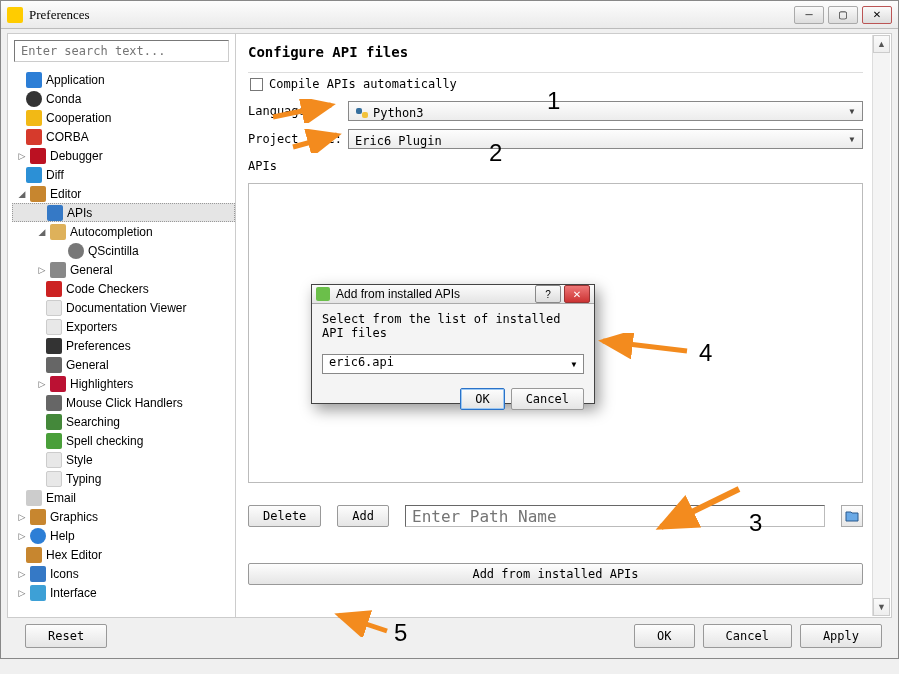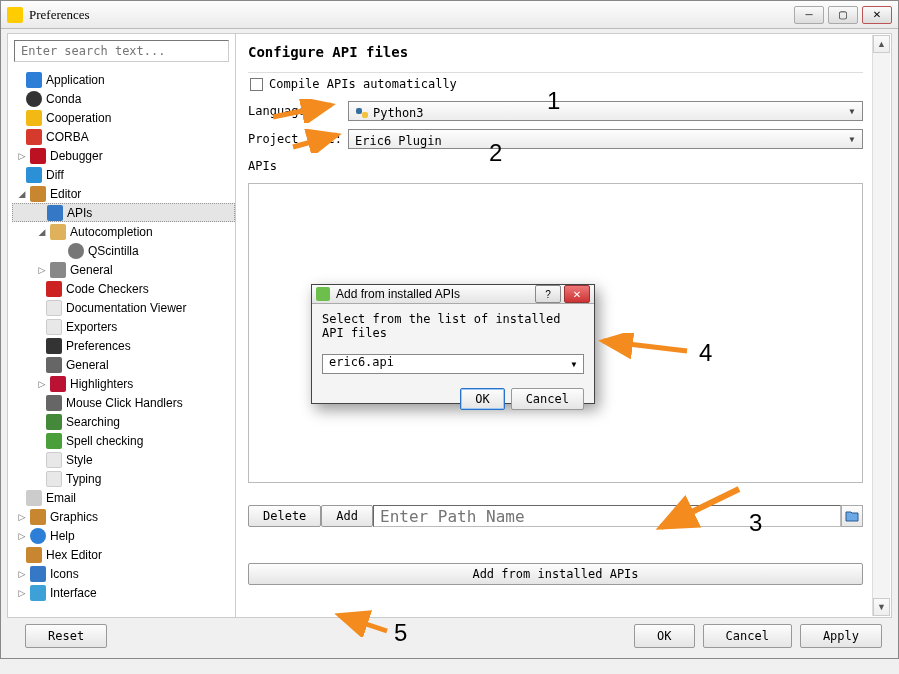--- a/index.html
+++ b/index.html
@@ -31,21 +31,21 @@
 .scroll-track { flex:1; background:#f4f4f4; }
 .pane-title { font-family: monospace; font-weight: bold; font-size: 14px; padding: 4px 0 10px 0; }
 .form-row { display: flex; align-items: center; margin: 2px 0 6px 0; font-family: monospace; font-size: 12px; }
 .form-row .lbl { width: 100px; text-align: left; padding-right: 4px; }
 .checkbox { display: flex; align-items: center; margin-left: 2px; margin-bottom: 8px; font-family: monospace; font-size: 12px; }
 .checkbox .box { width: 13px; height: 13px; border: 1px solid #777; background: #fff; margin-right: 6px; }
 .combo { flex: 1; height: 20px; border: 1px solid #888; background: linear-gradient(#fdfdfd,#ececec); display: flex; align-items: flex-end; padding: 0 20px 0 6px; position: relative; font-family: monospace; font-size: 12px; }
 .combo .drop { position: absolute; right: 2px; top: 2px; bottom: 2px; width: 16px; display: flex; align-items: center; justify-content: center; font-size: 8px; color: #444; }
 .combo .cicon { width: 14px; height: 14px; margin-right: 4px; }
 .api-frame { flex: 1; border: 1px solid #bbb; min-height: 300px; background: #fff; margin: 4px 0; }
-.btn-row { display: flex; align-items: center; gap: 0; margin: 18px 0; font-family: monospace; font-size: 12px; }
+.btn-row { display: flex; align-items: center; gap: 16px; margin: 18px 0; font-family: monospace; font-size: 12px; }
 .btn { border: 1px solid #999; background: linear-gradient(#fdfdfd,#e5e5e5); padding: 3px 14px; font-family: monospace; font-size: 12px; border-radius: 2px; text-align: center; }
 .path-input { flex: 1; height: 22px; border: 1px inset #bbb; background:#fff; padding: 2px 6px; font-family: monospace; font-size: 16px; color: #888; }
 .icon-open { width: 22px; height: 22px; border: 1px solid #aaa; display:flex; align-items:center; justify-content:center; background:linear-gradient(#fdfdfd,#e7e7e7); }
 .wide-btn { flex: 1; text-align: center; }
 .compile-row { display:flex; align-items:center; gap:6px; margin-top:8px; }
 .progress { flex:1; height:20px; border:1px solid #aaa; background:linear-gradient(#eaeaea,#f7f7f7); border-radius:2px; }
 .bottom-bar { height: 36px; display: flex; align-items: center; padding: 0 10px; }
 .bottom-bar .spacer { flex:1; }
 .bottom-btn { border:1px solid #999; background:linear-gradient(#fdfdfd,#e5e5e5); padding:4px 22px; margin-left:8px; font-family: monospace; font-size:12px; border-radius:2px; }
 

